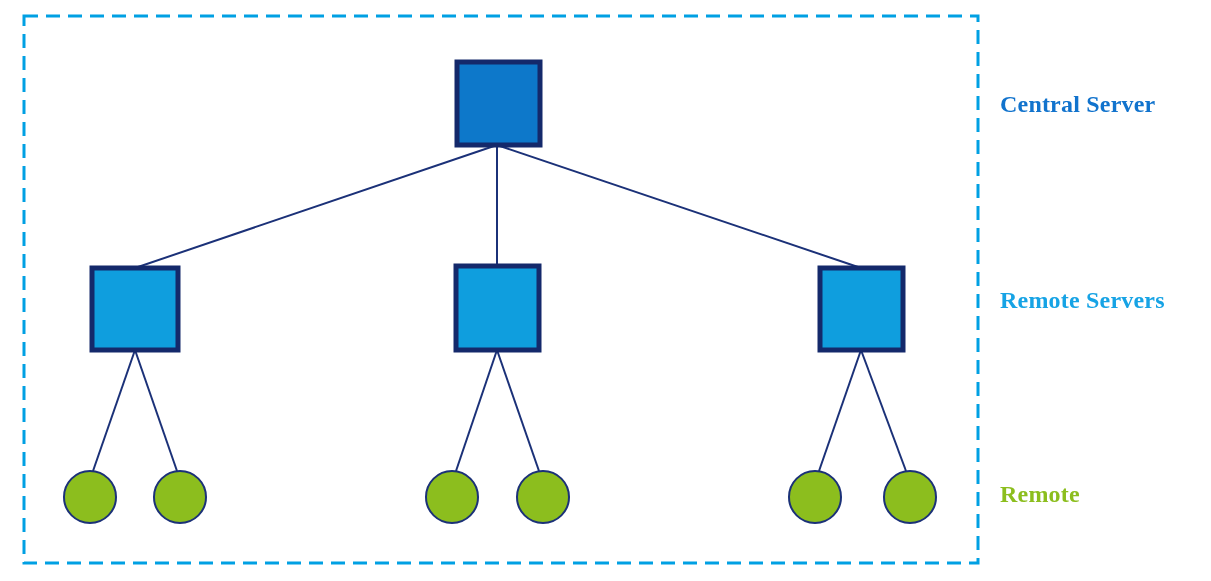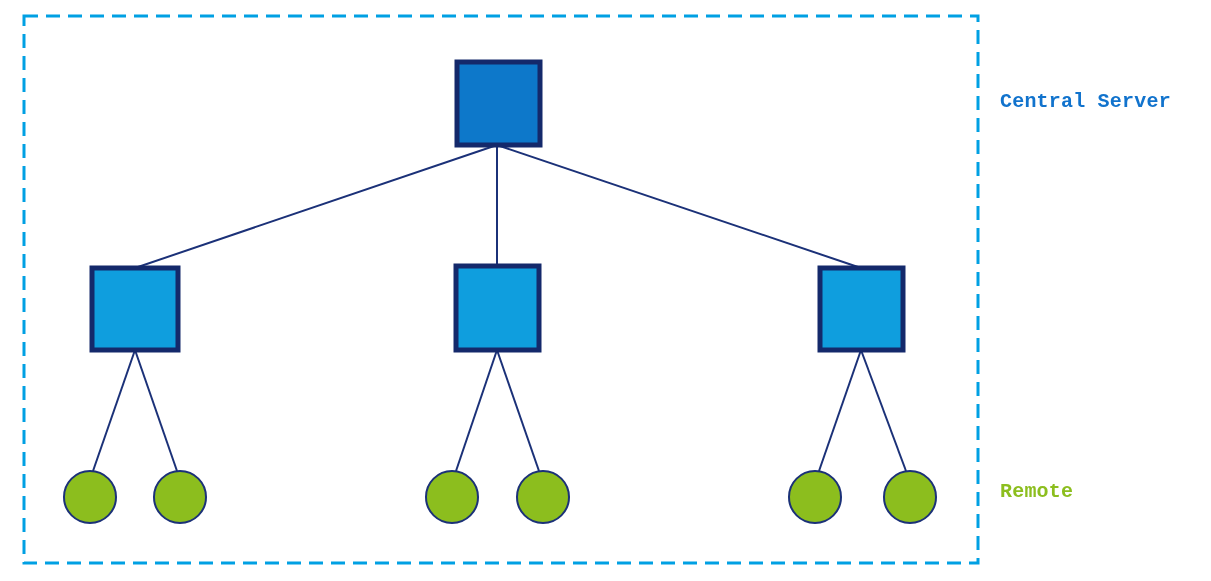--- a/index.html
+++ b/index.html
@@ -24,23 +24,23 @@
   svg#diagram-svg {
     position: absolute;
     left: 0;
     top: 0;
     width: 1211px;
     height: 581px;
     display: block;
   }
   .tier-label {
     position: absolute;
-    font-family: Liberation Mono, monospace;
+    font-family: Liberation Serif, serif;
     font-weight: bold;
-    font-size: 20px;
+    font-size: 24px;
     letter-spacing: 0.2px;
     white-space: nowrap;
     line-height: 1;
   }
   #label-central-server { left: 1000px; top: 92px; color: #1173cd; }
   #label-remote-servers { left: 1000px; top: 288px; color: #16a3e5; }
   #label-pollers       { left: 1000px; top: 482px; color: #8cbe1e; }
 </style>
 </head>
 <body>
@@ -79,16 +79,17 @@
       <circle cx="180" cy="497" r="26" fill="#8cbe1e" stroke="#1b3178" stroke-width="2"></circle>
       <circle cx="452" cy="497" r="26" fill="#8cbe1e" stroke="#1b3178" stroke-width="2"></circle>
       <circle cx="543" cy="497" r="26" fill="#8cbe1e" stroke="#1b3178" stroke-width="2"></circle>
       <circle cx="815" cy="497" r="26" fill="#8cbe1e" stroke="#1b3178" stroke-width="2"></circle>
       <circle cx="910" cy="497" r="26" fill="#8cbe1e" stroke="#1b3178" stroke-width="2"></circle>
     </g>
   </svg>
 
   <div class="tier-label" id="label-central-server" style="color: rgb(17, 115, 205);">Central Server</div>
 
+  <div class="tier-label" id="label-remote-servers" style="color: rgb(22, 163, 229);">Remote Servers</div>
 
   <div class="tier-label" id="label-pollers" style="color: rgb(140, 190, 30);">Remote</div>
 
 </div>
 
 </body></html>

